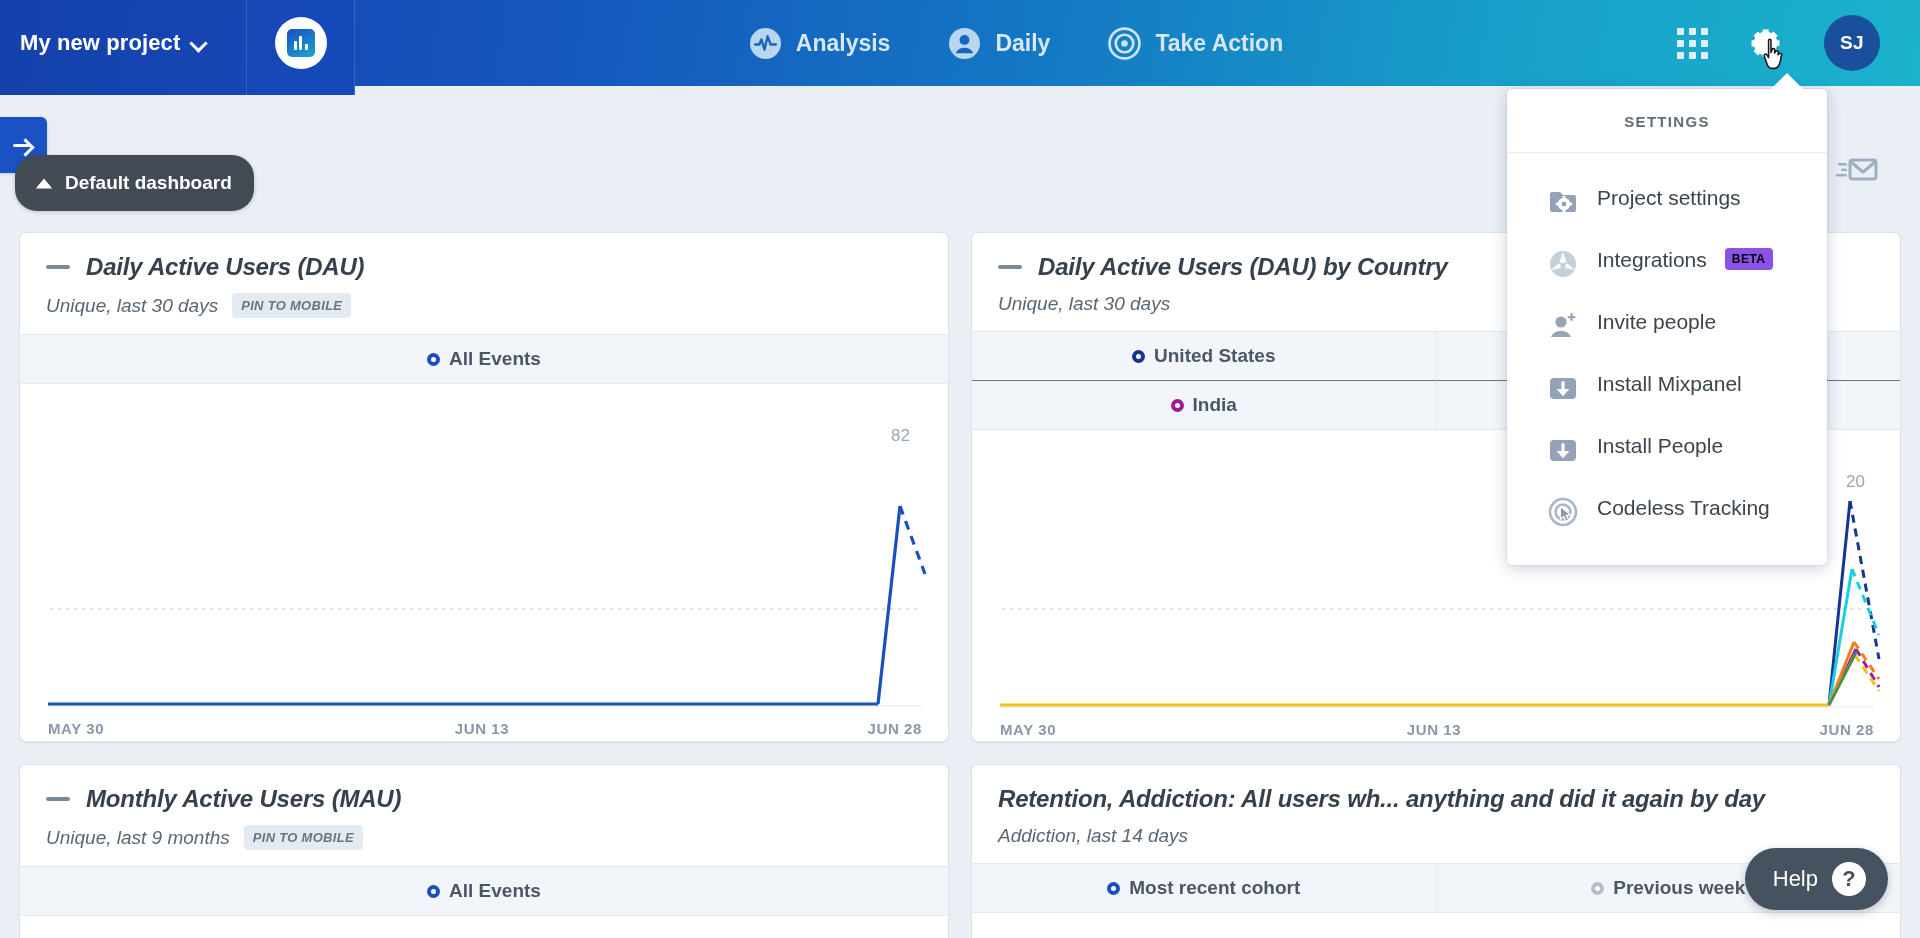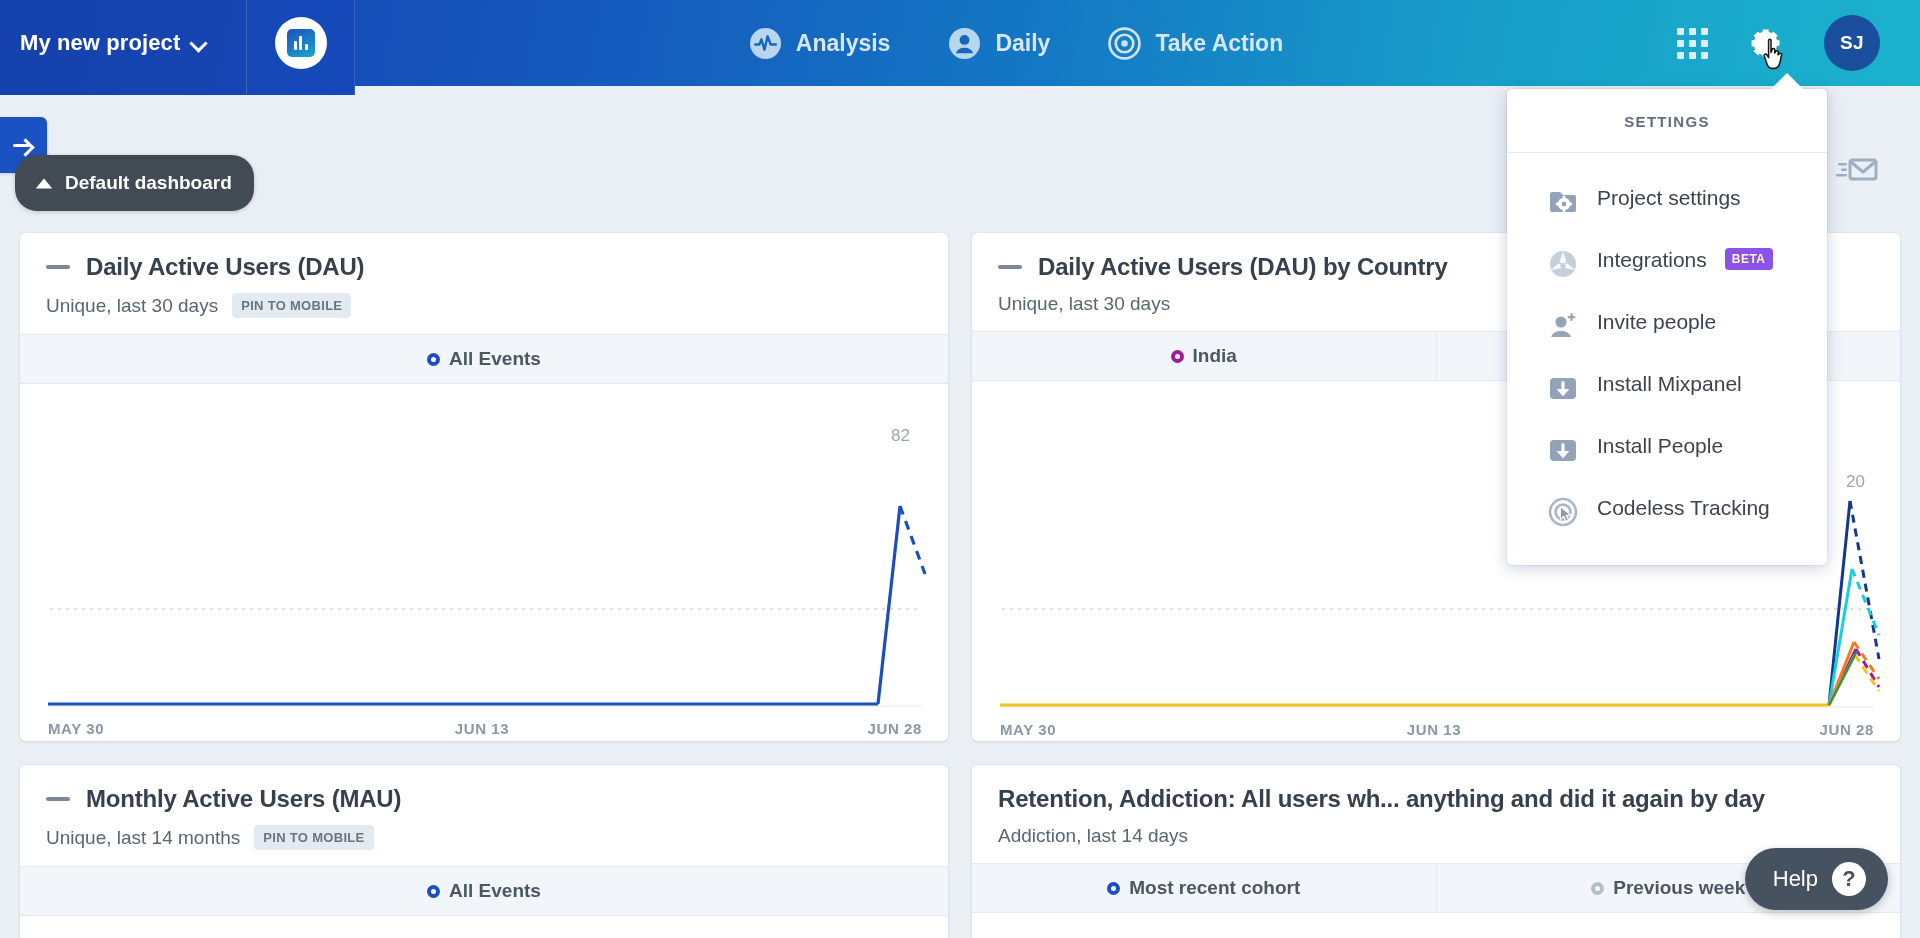--- a/index.html
+++ b/index.html
@@ -101,21 +101,21 @@
   .grid {
     position:absolute; top:232px; left:0; width:1920px;
     display:grid; grid-template-columns: 1fr 1fr; gap:22px; padding: 0 19px;
   }
   .card {
     background:#fff; border-radius:7px; border:1px solid #dde4ec;
     box-shadow: 0 1px 2px rgba(25,40,70,.07);
     overflow:hidden; height:510px; position:relative;
   }
   .card.short { height: 300px; }
-  .card-head { padding: 20px 26px 16px 26px; }
+  .card-head { padding: 20px 26px 16px 26px; font-style: italic; }
   .card-title { display:flex; align-items:center; gap:16px; }
   .dash-mark { width:24px; height:4px; background:#7a8899; border-radius:2px; flex:0 0 24px; }
   .card-title h3 { font-size:24px; color:#37414d; font-weight:bold; letter-spacing:-.2px; white-space:nowrap; }
   .card-title h3.nomark { margin-left:0; }
   .card-sub { display:flex; align-items:center; gap:14px; margin-top:12px; }
   .card-sub .txt { font-size:19px; color:#596673; }
   .pin-badge {
     background:#e3eaf2; color:#69757f; font-size:13px; font-weight:bold;
     padding:5px 9px; border-radius:4px; letter-spacing:.3px;
   }
@@ -152,21 +152,21 @@
     text-align:center; font-size:15px; letter-spacing:1.3px; color:#636d79;
     font-weight:bold; padding: 24px 0 22px; border-bottom:1px solid #e8ecf1;
   }
   .dd-list { padding: 18px 0 22px; }
   .dd-item {
     display:flex; align-items:flex-start; gap:18px; padding: 15px 0 15px 40px;
     cursor:pointer; font-size:21px; color:#3b444f;
   }
   .dd-ic { width:32px; height:32px; flex:0 0 32px; }
   .beta {
-    background:#8b52e8; color:#fef9c3; font-size:12px; font-weight:bold;
+    background:#8b52e8; color:#000000; font-size:12px; font-weight:bold;
     padding:4px 7px; border-radius:4px; letter-spacing:.5px;
   }
 
   
   .help-btn {
     position:absolute; right:32px; bottom:28px; height:62px;
     background:#465260; border-radius:31px; color:#fff;
     display:flex; align-items:center; gap:14px; padding:0 22px 0 28px;
     font-size:22px; box-shadow:0 3px 10px rgba(0,0,0,.22); cursor:pointer; z-index:40;
   }
@@ -310,20 +310,30 @@
     <div class="card-head">
       <div class="card-title">
         <span class="dash-mark"></span>
         <h3>Daily Active Users (DAU) by Country</h3>
       </div>
       <div class="card-sub">
         <span class="txt">Unique, last 30 days</span>
       </div>
     </div>
     <div class="legend-bar">
+      <div class="legend-row">
+        <div class="legend-cell">
+          <span class="dot" style="border-color:#16368f"></span>
+          <span>United States</span>
+        </div>
+        <div class="legend-cell">
+          <span class="dot" style="border-color:#17cfe0"></span>
+          <span>China</span>
+        </div>
+      </div>
       <div class="legend-row">
         <div class="legend-cell">
           <span class="dot" style="border-color:#a01a9e"></span>
           <span>India</span>
         </div>
         <div class="legend-cell">
           <span class="dot" style="border-color:#f07e1c"></span>
           <span>Australia</span>
         </div>
       </div>
@@ -352,21 +362,21 @@
     </div>
   </div>
 
   <div class="card short">
     <div class="card-head">
       <div class="card-title">
         <span class="dash-mark"></span>
         <h3>Monthly Active Users (MAU)</h3>
       </div>
       <div class="card-sub">
-        <span class="txt">Unique, last 14 months</span>
+        <span class="txt">Unique, last 9 months</span>
         <span class="pin-badge">PIN TO MOBILE</span>
       </div>
     </div>
     <div class="legend-bar">
       <div class="legend-row">
         <div class="legend-cell">
           <span class="dot" style="border-color:#1c4fbe"></span>
           <span>All Events</span>
         </div>
       </div>

